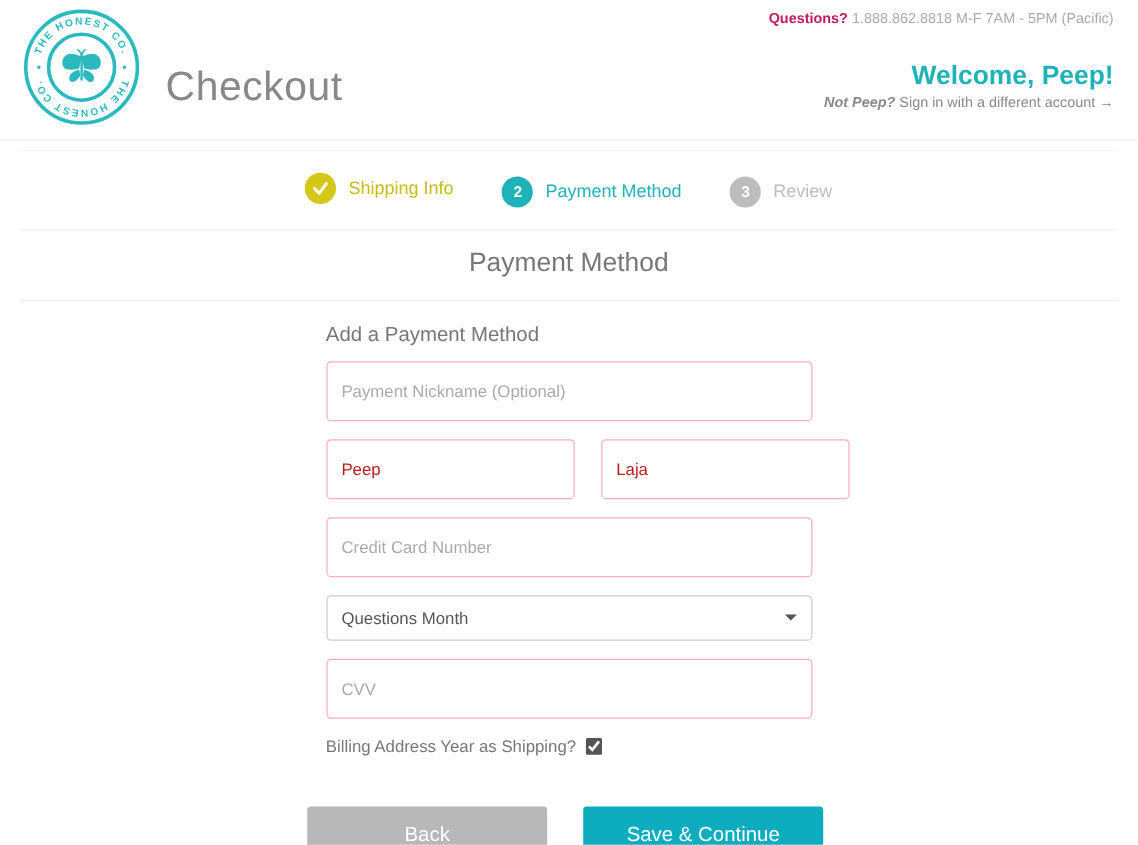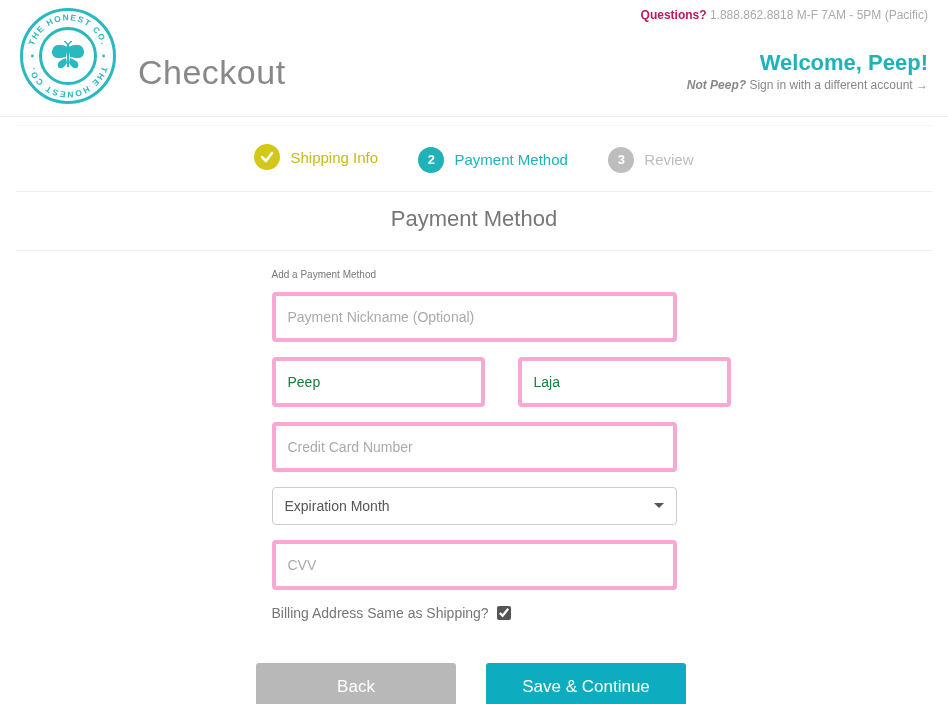--- a/index.html
+++ b/index.html
@@ -130,34 +130,34 @@
     color: #777;
     font-weight: 400;
     padding: 14px 0 18px;
     border-bottom: 1px solid #eee;
   }
   .form-area {
     width: 405px;
     margin: 18px auto 0;
   }
   .form-subhead {
-    font-size: 10px;
+    font-size: 17px;
     color: #777;
     margin-bottom: 12px;
   }
-  .row { display: flex; gap: 33px; margin-bottom: 15px; }
+  .row { display: flex; gap: 22px; margin-bottom: 15px; }
   .row.single { gap: 0; }
   .field {
     flex: 1;
     height: 50px;
-    border: 4px solid #f9a8d4;
+    border: 1px solid #f9a8d4;
     border-radius: 4px;
     padding: 0 12px;
     font-size: 14px;
-    color: #15803d;
+    color: #b91c1c;
     background: #fff;
   }
   .field::placeholder { color: #aaa; }
   .select {
     flex: 1;
     height: 38px;
     border: 1px solid #ccc;
     border-radius: 4px;
     padding: 0 12px;
     font-size: 14px;
@@ -294,31 +294,31 @@
       <input class="field" type="text" value="Peep" style="">
       <input class="field" type="text" value="Laja" style="">
     </div>
 
     <div class="row single">
       <input class="field" type="text" placeholder="Credit Card Number" style="">
     </div>
 
     <div class="row">
       <div class="select">
-        <span>Expiration Month</span>
+        <span>Questions Month</span>
         <span class="caret"></span>
       </div>
     </div>
 
     <div class="row single">
       <input class="field" type="text" placeholder="CVV" style="">
     </div>
 
     <div class="billing-row">
-      <span>Billing Address Same as Shipping?</span>
+      <span>Billing Address Year as Shipping?</span>
       <input type="checkbox" checked="" style="">
     </div>
   </div>
 
   <div class="button-row">
     <button class="btn btn-back">Back</button>
     <button class="btn btn-save">Save &amp; Continue</button>
   </div>
 
 </div>

